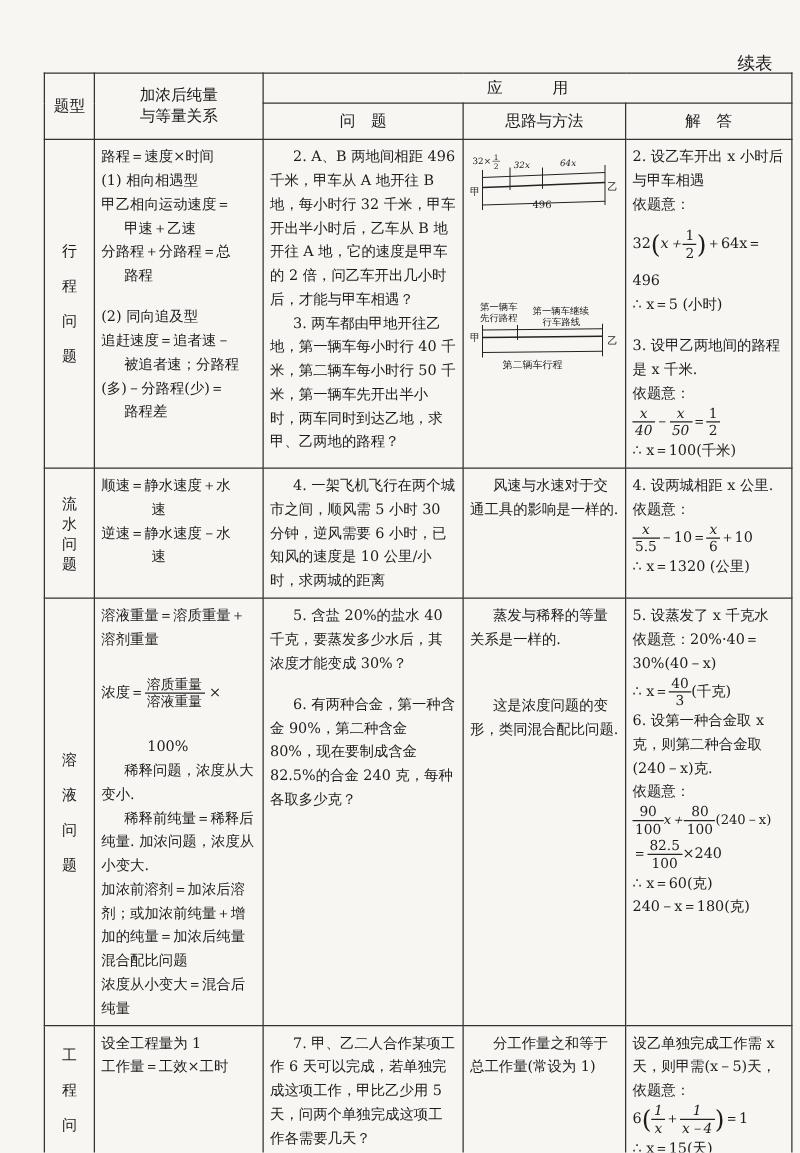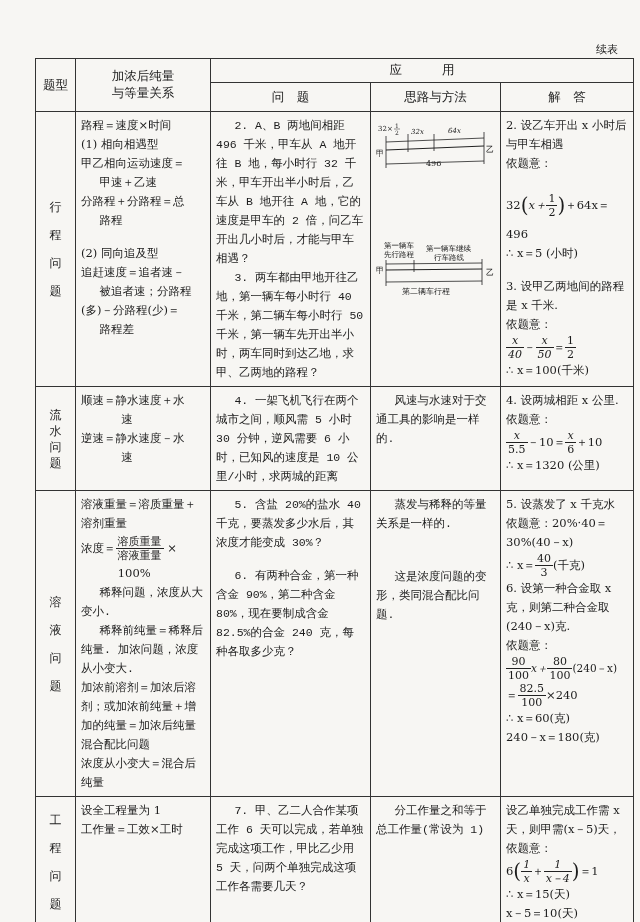--- a/index.html
+++ b/index.html
@@ -1,37 +1,37 @@
 <!DOCTYPE html>
 <html><head>
 <meta charset="utf-8">
 <style>
   html, body { margin: 0; padding: 0; }
   body {
     width: 640px; height: 922px; background: #f7f6f3; position: relative; overflow: hidden;
     font-family: "DejaVu Serif", "Liberation Serif", serif; color: #1c1c1c;
   }
-  .cont-label { position: absolute; right: 22px; top: 42px; font-size: 11px; }
+  .cont-label { position: absolute; right: 22px; top: 42px; font-size: 14px; }
   table.main {
     position: absolute; left: 35px; top: 58px; width: 598px; border-collapse: collapse;
     border: 1.6px solid #222; table-layout: fixed;
   }
   table.main td, table.main th {
     border: 1px solid #333; vertical-align: top; font-weight: normal; padding: 0;
   }
   th { font-size: 12.5px; text-align: center; vertical-align: middle !important; }
   .hdr-type { height: 52px; }
   .hdr-ying { height: 22px; letter-spacing: 40px; padding-left: 40px !important; }
   .hdr-sub { height: 26px; margin-top: 46px; }
   .type-cell { text-align: center; vertical-align: middle !important; font-size: 12px; }
   .type-cell span { display: block; line-height: 28px; }
   .type-cell.tight span { line-height: 16px; }
   .cell { font-size: 11.5px; line-height: 19px; padding: 4px 5px !important; }
   .cell p { margin: 0; }
-  .indent { text-indent: 1.6em; font-family: Liberation Mono, monospace; }
+  .indent { text-indent: 1.6em; }
   .hang { padding-left: 1.6em; }
   .gap { height: 14px; }
   .frac { display: inline-flex; flex-direction: column; vertical-align: middle; text-align: center; line-height: 13px; font-size: 11px; }
   .frac .num { border-bottom: 1px solid #222; padding: 0 2px; }
   .frac .den { padding: 0 2px; }
   .math { font-style: italic; }
   .diag { display: block; margin: 6px 0 0 0; }
 </style>
 </head>
 <body>
@@ -118,21 +118,21 @@
         <line x1="10" y1="42" x2="106" y2="41" stroke="#222" stroke-width="0.8"></line>
         <line x1="10" y1="20" x2="10" y2="46" stroke="#222" stroke-width="0.8"></line>
         <line x1="106" y1="19" x2="106" y2="45" stroke="#222" stroke-width="0.8"></line>
         <line x1="38" y1="20" x2="38" y2="32" stroke="#222" stroke-width="0.8"></line>
         <text x="26" y="54" font-size="8">第二辆车行程</text>
       </svg>
     </td>
     <td class="cell">
       <p>2. 设乙车开出 x 小时后与甲车相遇</p>
       <p>依题意：</p>
-      <p style="margin-top:19px">
+      <p style="margin-top:9px">
         <span>32</span><span style="font-size:20px;vertical-align:middle">(</span><span class="math">x＋</span><span class="frac">
               <span class="num">1</span>
               <span class="den">2</span>
             </span><span style="font-size:20px;vertical-align:middle">)</span><span>＋64x＝</span>
       </p>
       <p style="margin-top:6px">496</p>
       <p>∴ x＝5 (小时)</p>
       <div class="gap"></div>
       <p>3. 设甲乙两地间的路程是 x 千米.</p>
       <p>依题意：</p>
@@ -189,21 +189,21 @@
 
   <tr style="height:296px">
     <td class="type-cell">
       <span>溶</span>
           <span>液</span>
           <span>问</span>
           <span>题</span>
     </td>
     <td class="cell">
       <p>溶液重量＝溶质重量＋溶剂重量</p>
-      <p style="margin:2px 0">
+      <p style="margin:20px 0">
         <span>浓度＝</span><span class="frac">
               <span class="num">溶质重量</span>
               <span class="den">溶液重量</span>
             </span> <span>×</span>
       </p>
       <p style="padding-left:3.2em">100%</p>
       <p class="indent">稀释问题，浓度从大变小.</p>
       <p class="indent">稀释前纯量＝稀释后纯量. 加浓问题，浓度从小变大.</p>
       <p>加浓前溶剂＝加浓后溶剂；或加浓前纯量＋增加的纯量＝加浓后纯量</p>
       <p>混合配比问题</p>

